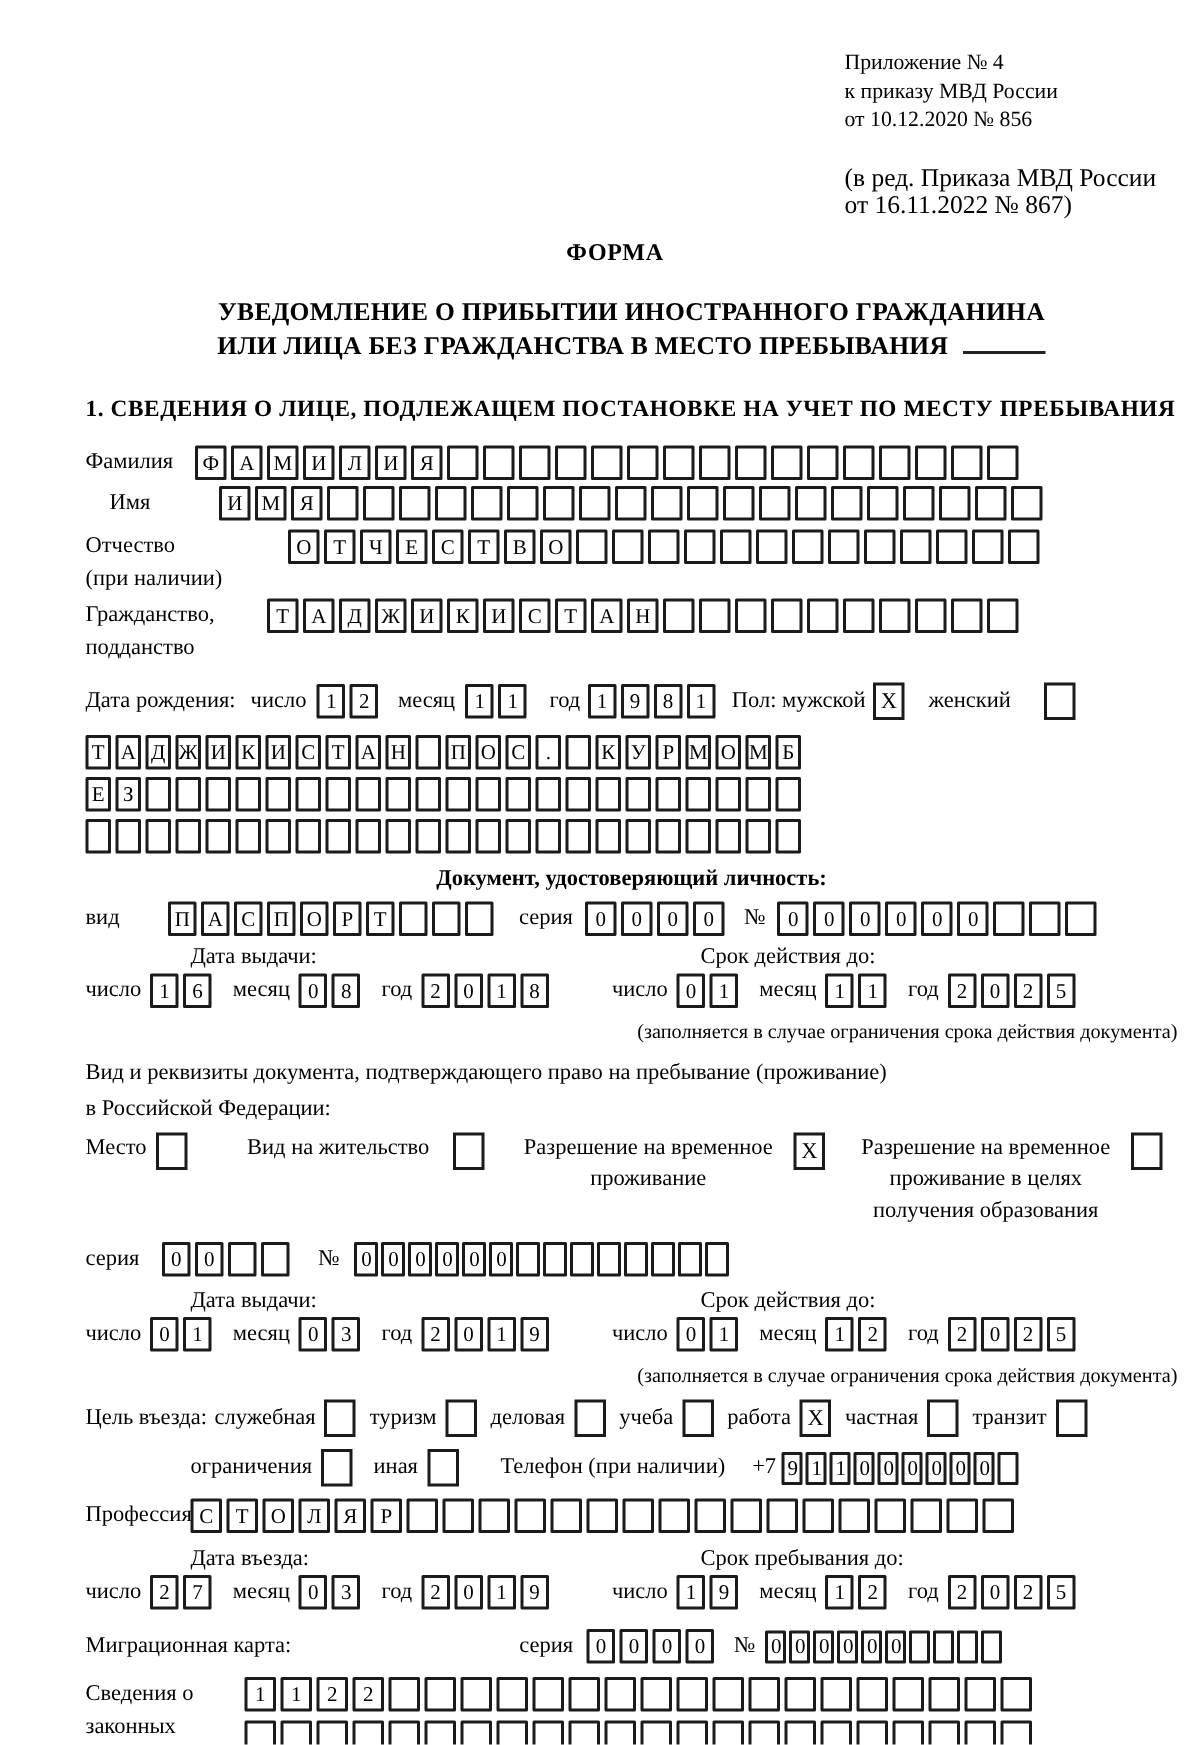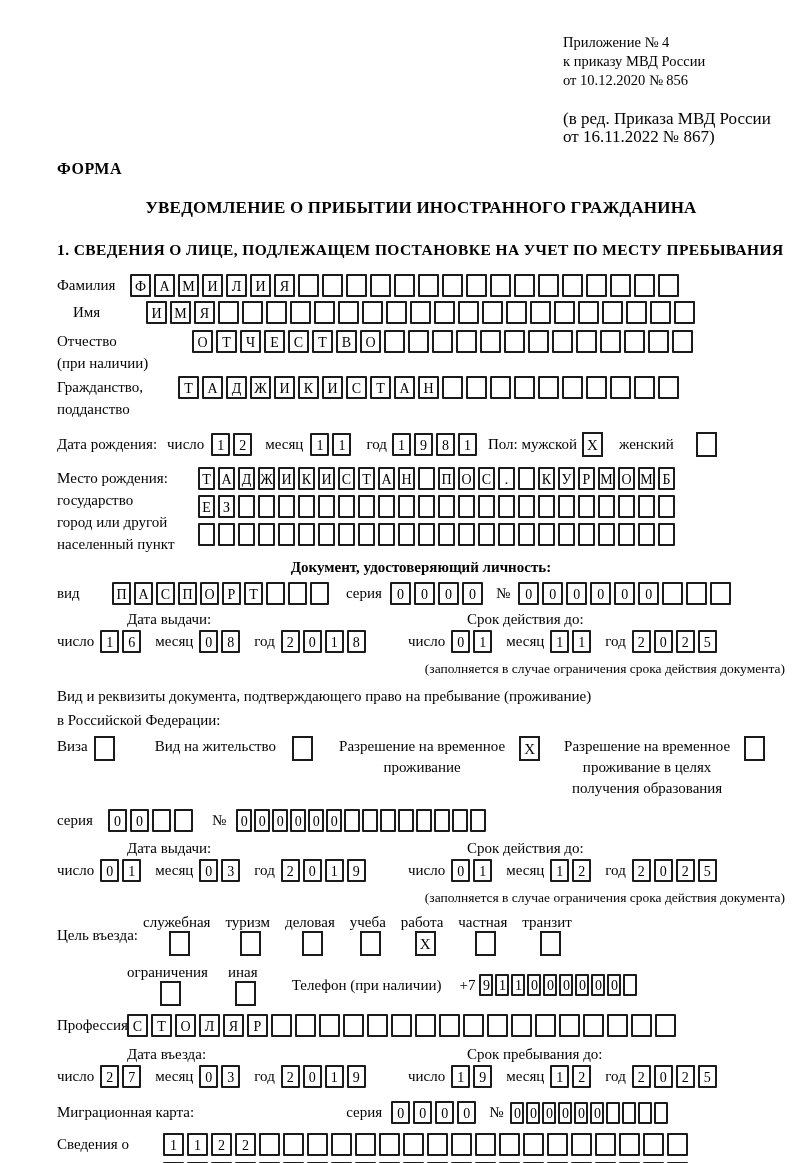--- a/index.html
+++ b/index.html
@@ -8,21 +8,21 @@
     width:800px; height:1163px; overflow:hidden;
     background:#ffffff; color:#000;
     font-family:"Liberation Serif","DejaVu Serif",serif;
     font-size:15px;
   }
   .page { position:relative; width:800px; height:1163px; padding:33px 15px 0 57px; }
 
   
   .hdr { margin-left:506px; font-size:14.5px; line-height:19px; }
   .hdr .rev { font-size:17px; line-height:18px; margin-top:20px; }
-  .forma { text-align:left; padding-right:22px; font-weight:bold; font-size:16px; margin-top:14px; letter-spacing:0.5px;}
+  .forma { text-align:center; padding-right:22px; font-weight:bold; font-size:16px; margin-top:14px; letter-spacing:0.5px;}
 
   .title { text-align:center; font-weight:bold; font-size:17px; line-height:23px; margin-top:18px; letter-spacing:0.2px; }
   .uline { display:inline-block; width:55px; border-bottom:2.5px solid #222; margin-left:10px; height:14px; }
 
   .sech { font-weight:bold; font-size:15.5px; margin-top:22px; white-space:nowrap; letter-spacing:0.4px; }
 
   
   .cells { display:inline-flex; }
   .cell {
     display:inline-block; width:21px; height:23px; flex:0 0 auto;
@@ -57,21 +57,21 @@
   .dg .ml { margin-left:11px; }
   .note { text-align:right; font-size:13.5px; margin-top:3px; }
 
   .docline { font-size:15px; line-height:24px; }
   .dochead { text-align:center; font-weight:bold; font-size:15px; margin:4px 0 6px 0; }
 
   
   .pobl { display:flex; align-items:flex-start; margin-top:4px; }
   .plab { line-height:21px; }
   .plab.c { text-align:center; }
-  .opt { display:inline-flex; align-items:center;flex-direction:column; }
+  .opt { display:inline-flex; align-items:center; }
   .opt .olab { margin-right:6px; }
 </style>
 </head>
 <body>
 
 <div class="page">
 
   <div class="hdr">
     <div>Приложение № 4</div>
     <div>к приказу МВД России</div>
@@ -79,20 +79,23 @@
     <div class="rev">
       <div>(в ред. Приказа МВД России</div>
       <div>от 16.11.2022 № 867)</div>
     </div>
   </div>
 
   <div class="forma">ФОРМА</div>
 
   <div class="title">
     <div>УВЕДОМЛЕНИЕ О ПРИБЫТИИ ИНОСТРАННОГО ГРАЖДАНИНА</div>
+    <div>
+      <span>ИЛИ ЛИЦА БЕЗ ГРАЖДАНСТВА В МЕСТО ПРЕБЫВАНИЯ</span><span class="uline"></span>
+    </div>
   </div>
 
   <div class="sech">1. СВЕДЕНИЯ О ЛИЦЕ, ПОДЛЕЖАЩЕМ ПОСТАНОВКЕ НА УЧЕТ ПО МЕСТУ ПРЕБЫВАНИЯ</div>
 
   <div class="frow" style="margin-top:15px;">
     <span class="lab" style="width:73px;">Фамилия</span>
     <span class="cells">
         <span class="cell">Ф</span>
         <span class="cell">А</span>
         <span class="cell">М</span>
@@ -227,26 +230,20 @@
         <span class="cell">8</span>
         <span class="cell">1</span>
       </span>
     <span class="lab" style="margin-left:8px;">Пол: мужской</span>
     <span class="cbox" style="margin-left:5px;">X</span>
     <span class="lab" style="margin-left:16px;">женский</span>
     <span class="cbox" style="margin-left:22px;"></span>
   </div>
 
   <div class="frow top" style="margin-top:10px;">
-    <span class="lab lab4" style="width:141px;">
-      <div>Место рождения:</div>
-      <div>государство</div>
-      <div>город или другой</div>
-      <div>населенный пункт</div>
-    </span>
     <span>
       <div class="cells n24" style="margin-bottom:5px;">
           <span class="cell">Т</span>
           <span class="cell">А</span>
           <span class="cell">Д</span>
           <span class="cell">Ж</span>
           <span class="cell">И</span>
           <span class="cell">К</span>
           <span class="cell">И</span>
           <span class="cell">С</span>
@@ -402,21 +399,21 @@
           <span class="cell">5</span>
         </span>
     </span>
   </div>
   <div class="note">(заполняется в случае ограничения срока действия документа)</div>
 
   <div class="docline" style="margin-top:7px;">Вид и реквизиты документа, подтверждающего право на пребывание (проживание)</div>
   <div class="docline">в Российской Федерации:</div>
 
   <div class="pobl">
-    <span class="plab">Виза</span>
+    <span class="plab">Место</span>
     <span class="cbox" style="margin-left:6px;"></span>
     <span class="plab" style="margin-left:40px;">Вид на жительство</span>
     <span class="cbox" style="margin-left:16px;"></span>
     <span class="plab c" style="margin-left:26px;">
       <div>Разрешение на временное</div>
       <div>проживание</div>
     </span>
     <span class="cbox" style="margin-left:14px;">X</span>
     <span class="plab c" style="margin-left:24px;">
       <div>Разрешение на временное</div>

